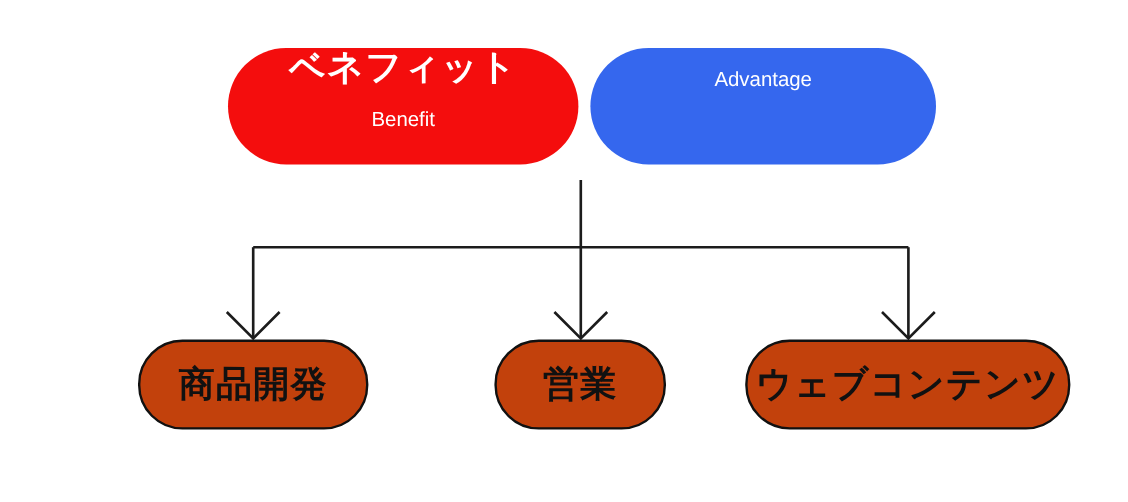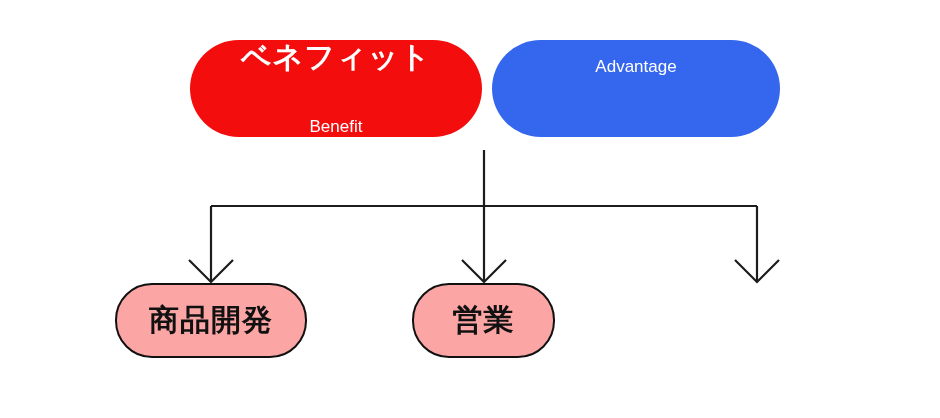--- a/index.html
+++ b/index.html
@@ -18,21 +18,21 @@
 
   
   .top-pill {
     position: absolute;
     top: 40px;
     height: 97px;
     border-radius: 49px;
     display: flex;
     flex-direction: column;
     align-items: center;
-    justify-content: space-between;
+    justify-content: flex-start;
     color: #ffffff;
     box-sizing: border-box;
   }
   .top-pill .main-label {
     font-size: 30px;
     font-weight: bold;
     letter-spacing: 1px;
     line-height: 1.1;
   }
   .top-pill .sub-label {
@@ -57,21 +57,21 @@
     stroke-width: 2.2px;
   }
 
   
   .bottom-pill {
     position: absolute;
     top: 283px;
     height: 75px;
     border: 2.5px solid #111111;
     border-radius: 37px;
-    background: #fca5a5;
+    background: #c2410c;
     box-sizing: border-box;
     display: flex;
     align-items: center;
     justify-content: center;
   }
   .bottom-pill .main-label {
     font-size: 30px;
     font-weight: bold;
     letter-spacing: 1px;
     color: #111111;
@@ -106,14 +106,17 @@
   </svg>
 
   <div class="bottom-pill pill-product">
     <span class="main-label">商品開発</span>
   </div>
 
   <div class="bottom-pill pill-sales">
     <span class="main-label">営業</span>
   </div>
 
+  <div class="bottom-pill pill-web">
+    <span class="main-label">ウェブコンテンツ</span>
+  </div>
 
 </div>
 
 </body></html>

